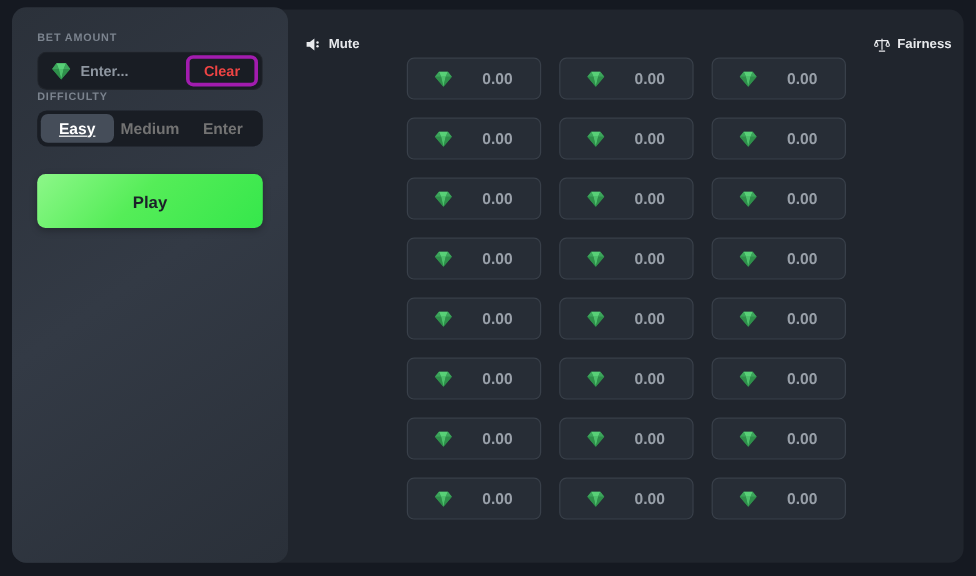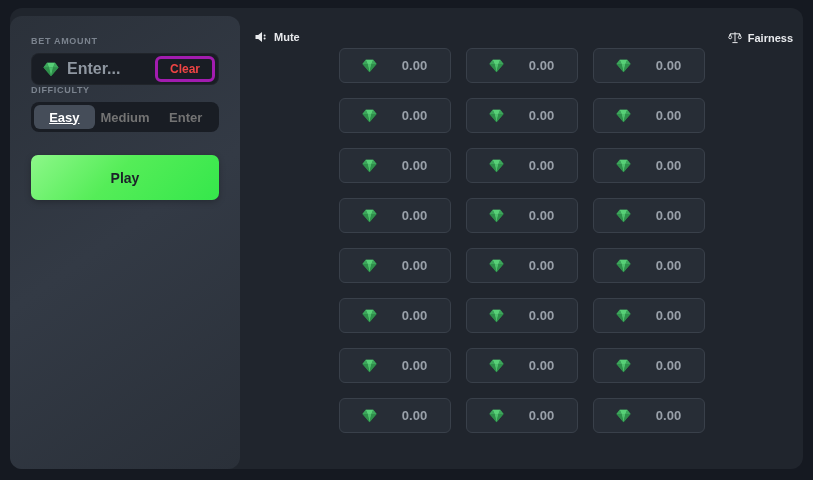--- a/index.html
+++ b/index.html
@@ -10,38 +10,38 @@
     font-weight: 700;
     position: relative;
   }
   .card {
     position:absolute; left:10px; top:8px; right:10px; bottom:11px;
     background: var(--card_bg, #20252d);
     border-radius:12px;
   }
   
   .sidebar {
-    position:absolute; left:10px; top:16px; bottom:11px; width:230px;
+    position:absolute; left:10px; top:6px; bottom:11px; width:230px;
     background: linear-gradient(145deg, #2b313a 0%, #333a45 48%, #2a3039 100%);
     border-radius:12px;
     padding:20px 21px;
     z-index:2;
   }
   .mini-label {
     font-size:9px; letter-spacing:.7px; color:#7b838e;
     text-transform:uppercase; margin-bottom:7px;
   }
   .bet-box {
     height:32px; background:var(--panel_dark,#191d24); border-radius:8px;
     display:flex; align-items:center; padding:0 3px 0 11px;
     border:1px solid rgba(255,255,255,0.03);
   }
   .bet-box input {
     flex:1; min-width:0; background:transparent; border:none; outline:none;
-    color:#dfe3e8; font-family:inherit; font-weight:700; font-size:16px;
+    color:#dfe3e8; font-family:inherit; font-weight:700; font-size:12px;
     margin-left:8px;
   }
   .bet-box input::placeholder { color:#8f97a1; opacity:1; }
   .clear-btn {
     height:26px; padding:0 12px; background:transparent;
     border:3px solid #a21caf; border-radius:6px;
     color:#ef4444; font-family:inherit; font-weight:700; font-size:12px;
     cursor:pointer;
   }
   .quick-row { display:flex; gap:6px; margin-top:8px; }
@@ -72,21 +72,21 @@
   
   .main {
     position:absolute; left:240px; top:8px; right:10px; bottom:11px;
     border-radius:0 12px 12px 0; overflow:hidden;
   }
   .topbar {
     display:flex; justify-content:space-between; align-items:center;
     padding:10px 10px 0 15px; height:30px;
   }
   .icon-btn {
-    display:flex; align-items:flex-end; gap:6px;
+    display:flex; align-items:flex-start; gap:6px;
     background:transparent; border:none; cursor:pointer;
     color:#e8eaed; font-family:inherit; font-weight:700; font-size:11px;margin-top:18px;
   }
   .tiles-grid {
     margin-top:10px;
     display:grid;
     grid-template-columns:repeat(3, 112px);
     gap:15px;
     justify-content:center;
   }

